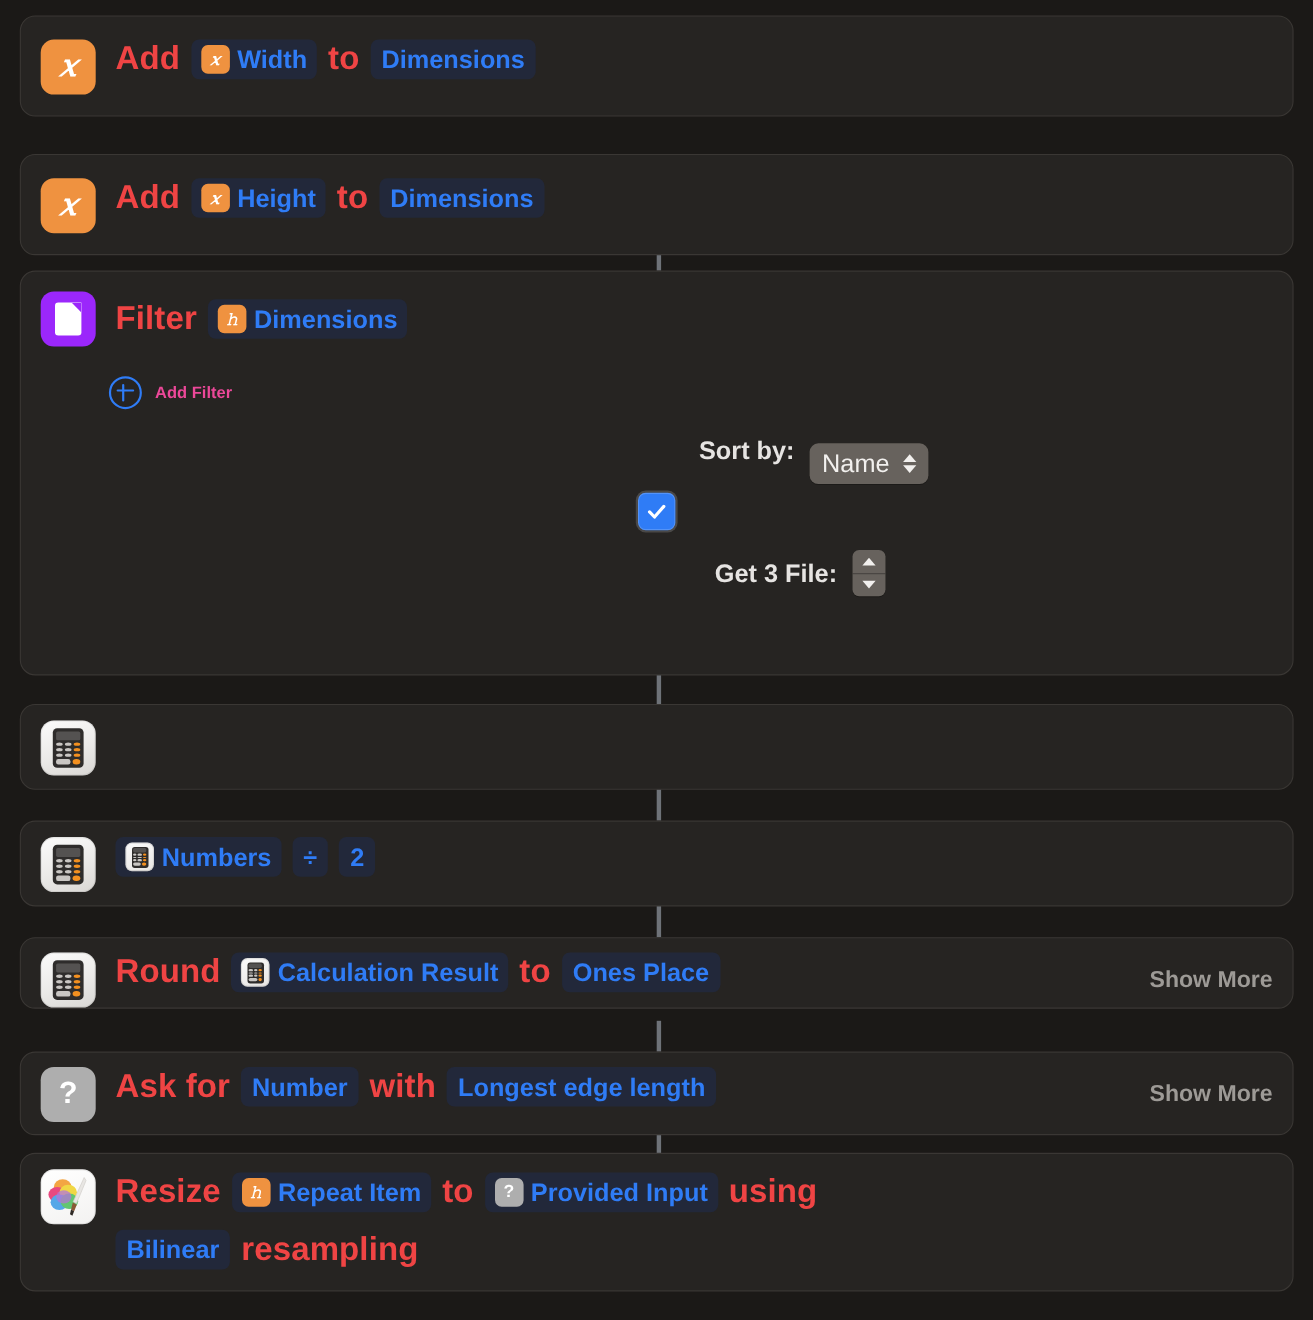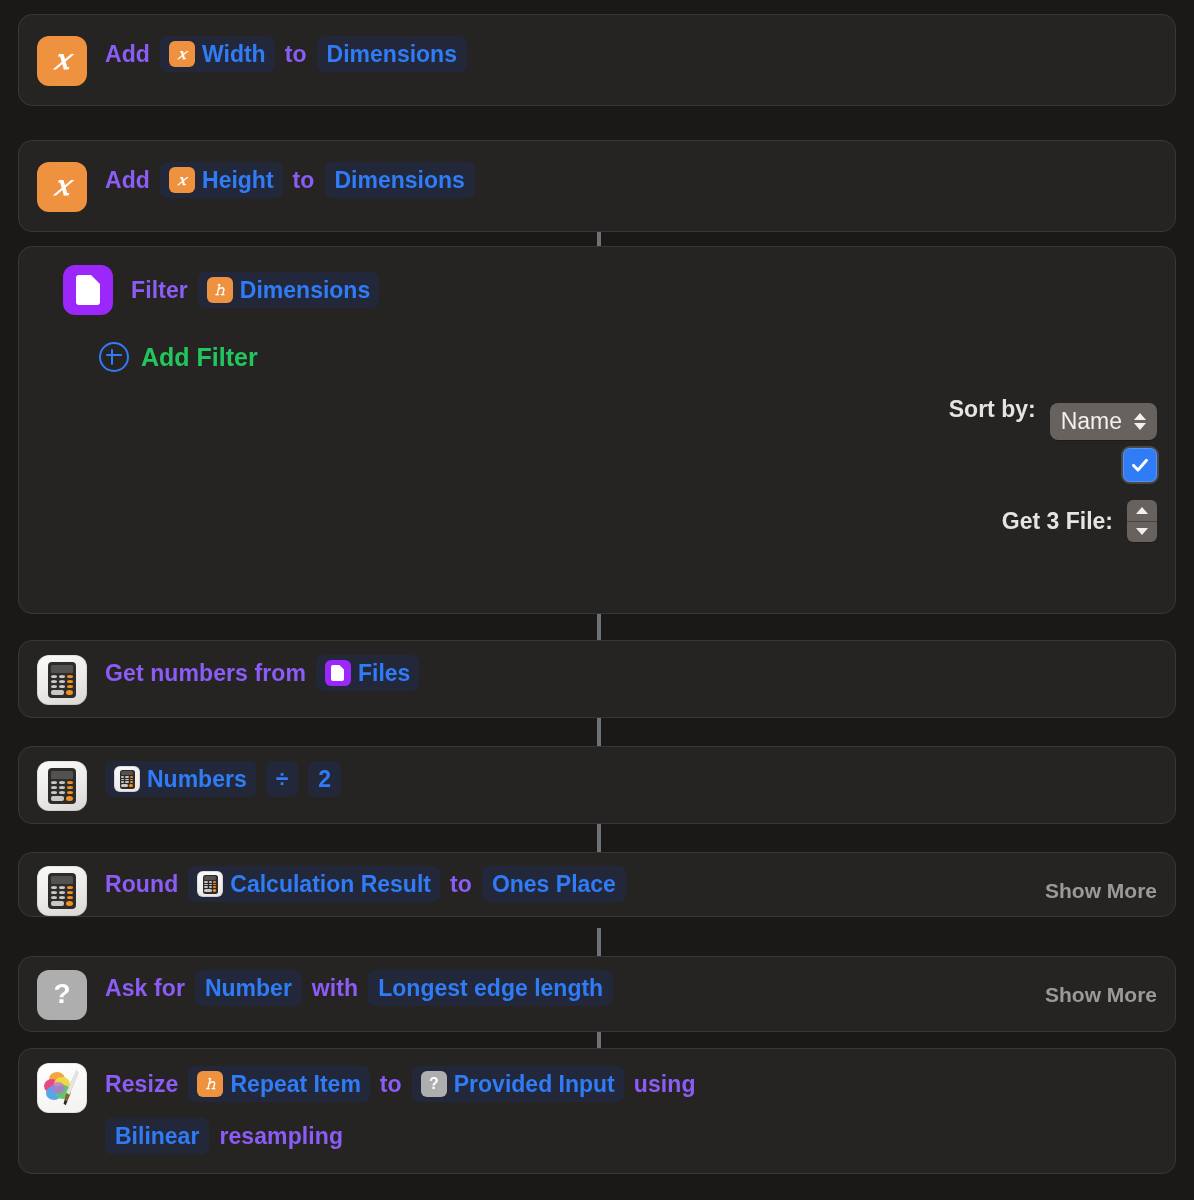--- a/index.html
+++ b/index.html
@@ -147,22 +147,22 @@
   .calc-glyph .keys i.o { background:#f39020; }
   .calc-glyph .bottom { height:5px; display:grid; grid-template-columns: 2fr 1fr; gap:2px; }
   .calc-glyph .bottom i { background:#c9c6c3; border-radius:2px; display:block; }
   .calc-glyph .bottom i.o { background:#f39020; border-radius:50%; }
 
   
   .pxm { position:relative; width:40px; height:40px; }
 
   
   .lit {
-    color: #8b5cf6;
-    font-size: 23px;
+    color: #ef4444;
+    font-size: 30px;
     font-weight: 700;
     letter-spacing: 0.1px;
     white-space: nowrap;
   }
 
   
   .token {
     display: inline-flex;
     align-items: center;
     gap: 7px;
@@ -225,26 +225,26 @@
     border-radius: 50%;
     border: 2px solid #2f7cf6;
     position: relative;
     flex: 0 0 auto;
   }
   .plus-circle::before, .plus-circle::after {
     content:""; position:absolute; background:#2f7cf6; border-radius:1px;
   }
   .plus-circle::before { left:5px; right:5px; top:10px; height:2px; }
   .plus-circle::after  { top:5px; bottom:5px; left:10px; width:2px; }
-  .addfilter-label { color:#22c55e; font-size:25px; font-weight:700; }
+  .addfilter-label { color:#ec4899; font-size:15px; font-weight:700; }
 
   .param-row {
     display: flex;
     align-items: center;
-    justify-content: flex-end;
+    justify-content: center;
     height: 56px;
   }
   .param-label {
     width: 386px;
     text-align: right;
     color: #e6e4e2;
     font-size: 23px;
     font-weight: 700;
     padding-right: 14px;
     box-sizing: border-box;
@@ -355,21 +355,21 @@
           </span>
         </div>
       </div>
     </div>
   </div>
 
   <div class="connector" style="top:232px;height:14px;"></div>
 
   <div class="card" style="top:246px;height:368px;">
     <div class="row" style="height:86px; align-items:center;">
-      <div class="row-main" style="align-items:center;margin-left:26px;">
+      <div class="row-main" style="align-items:center;">
         <div class="appicon files">
           <span class="doc-glyph"></span>
         </div>
         <div class="phrase">
           <span class="lit">Filter</span>
           <span class="token">
             <span class="mini var">
                 <span class="glyph">𝚑</span>
               </span>
             <span>Dimensions</span>
@@ -434,29 +434,20 @@
                 <i></i>
                 <i class="o"></i>
                 <i></i>
                 <i></i>
                 <i class="o"></i>
               </span>
             <span class="bottom">
                 <i></i>
                 <i class="o"></i>
               </span>
-          </span>
-        </div>
-        <div class="phrase">
-          <span class="lit">Get numbers from</span>
-          <span class="token">
-            <span class="mini files">
-                <span class="doc-glyph"></span>
-              </span>
-            <span>Files</span>
           </span>
         </div>
       </div>
     </div>
   </div>
 
   <div class="connector" style="top:718px;height:28px;"></div>
 
   <div class="card" style="top:746px;height:78px;">
     <div class="row" style="height:78px;">

